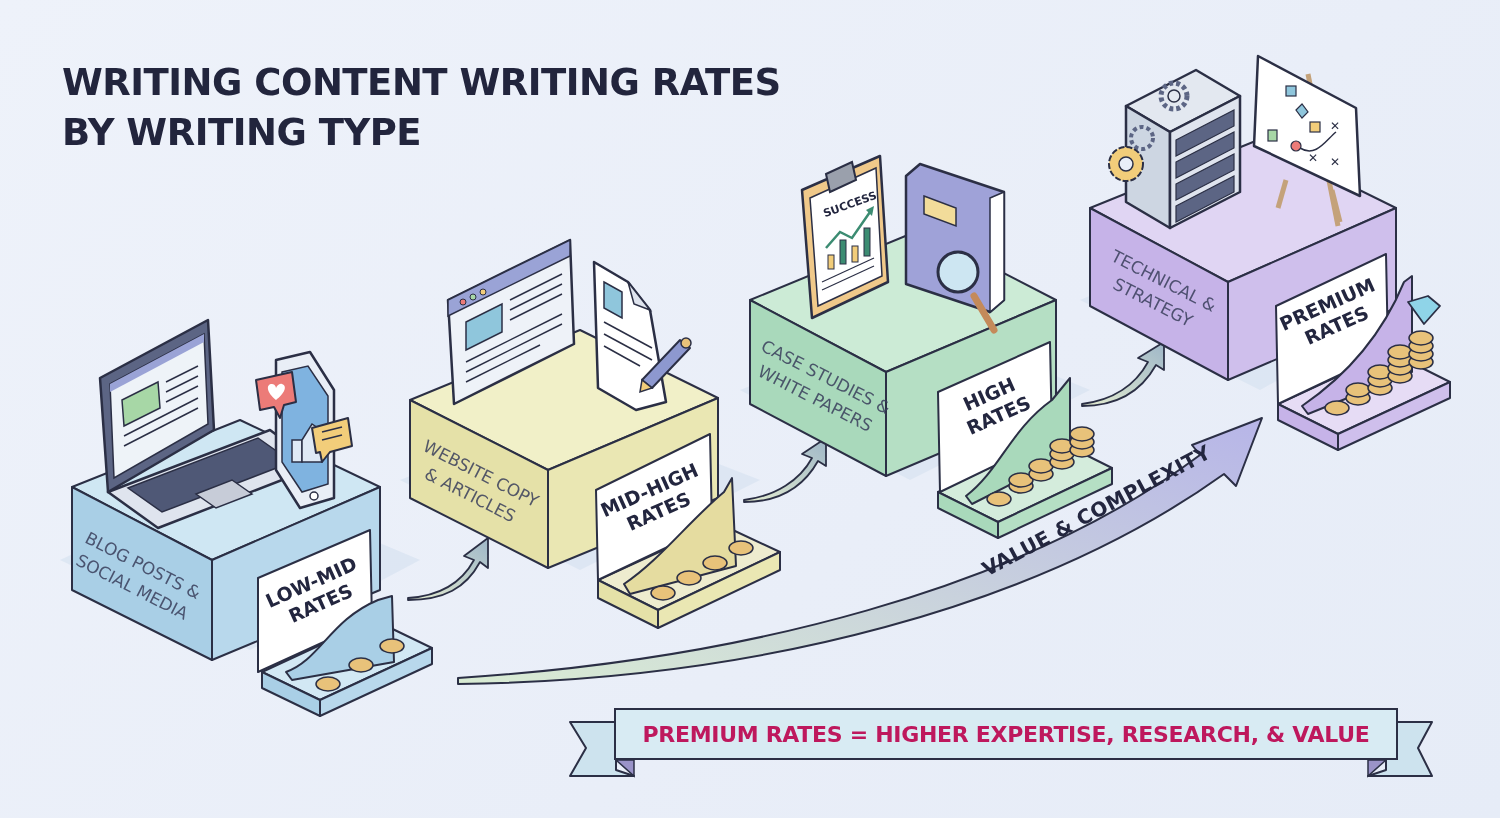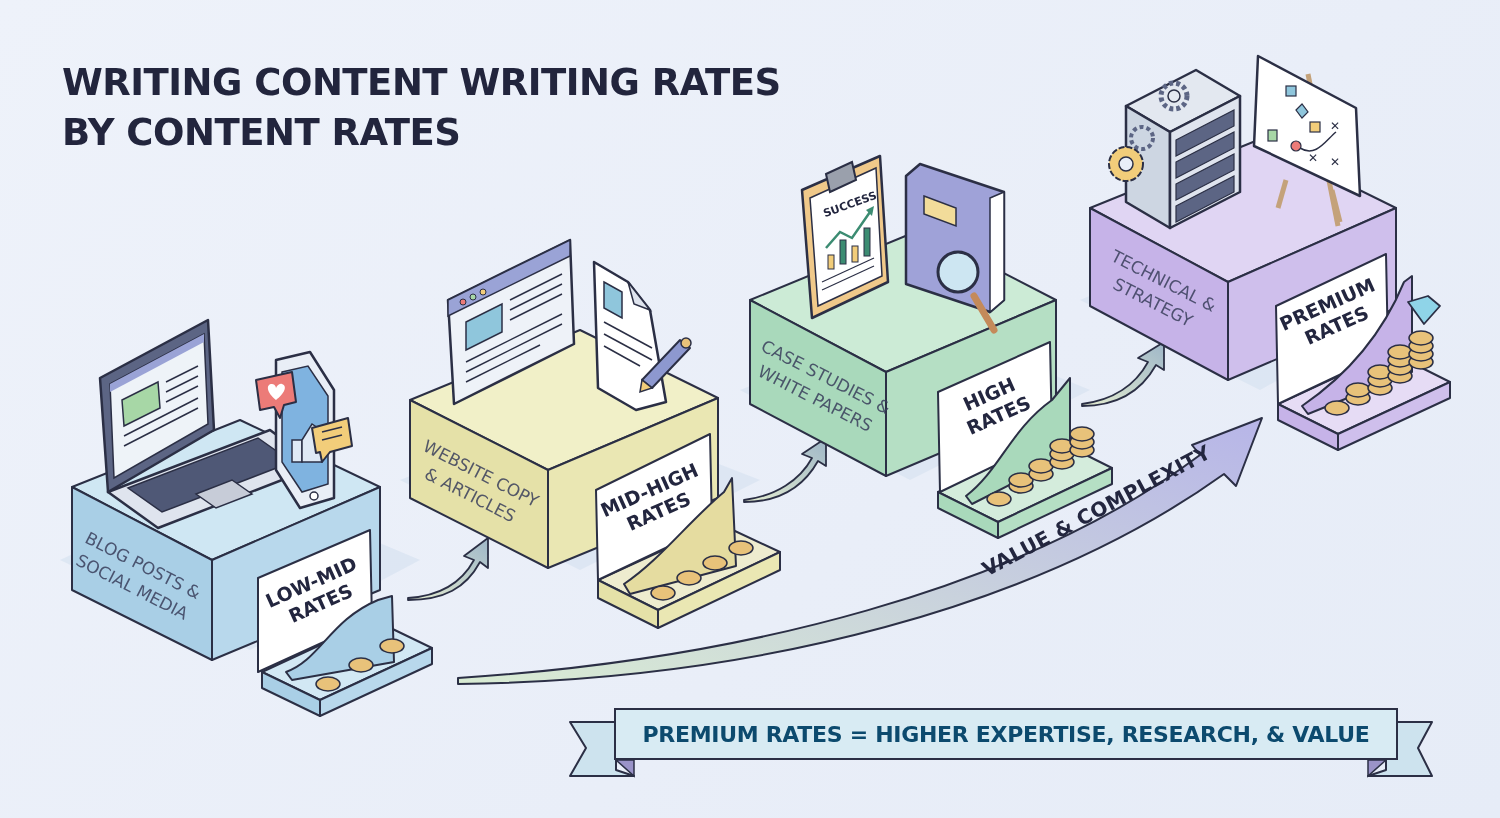--- a/index.html
+++ b/index.html
@@ -47,29 +47,29 @@
     transform: rotate(-28deg); transform-origin: left top;
     white-space: nowrap; letter-spacing: 0.5px;
   }
   .banner {
     position: absolute; left: 614px; top: 708px;
     width: 784px; height: 52px;
     background: #d8ebf3;
     border: 2px solid #2b2f45;
     display: flex; align-items: center; justify-content: center;
     font-family: "DejaVu Sans", sans-serif; font-weight: bold;
-    font-size: 22px; color: #0c4a6e; letter-spacing: -0.3px;
+    font-size: 22px; color: #be185d; letter-spacing: -0.3px;
   }
 </style>
 </head>
 <body>
 
 <div class="title">
   <div>WRITING CONTENT WRITING RATES</div>
-  <div>BY CONTENT RATES</div>
+  <div>BY WRITING TYPE</div>
 </div>
 
 <svg class="scene" width="1500" height="818" viewBox="0 0 1500 818">
   <defs>
     <linearGradient id="bigArrow" x1="0" y1="1" x2="1" y2="0">
       <stop offset="0" stop-color="#d9ecd3"></stop>
       <stop offset="1" stop-color="#b7b5e8"></stop>
     </linearGradient>
     <linearGradient id="smallArrow" x1="0" y1="1" x2="1" y2="0">
       <stop offset="0" stop-color="#e4ecd0"></stop>

